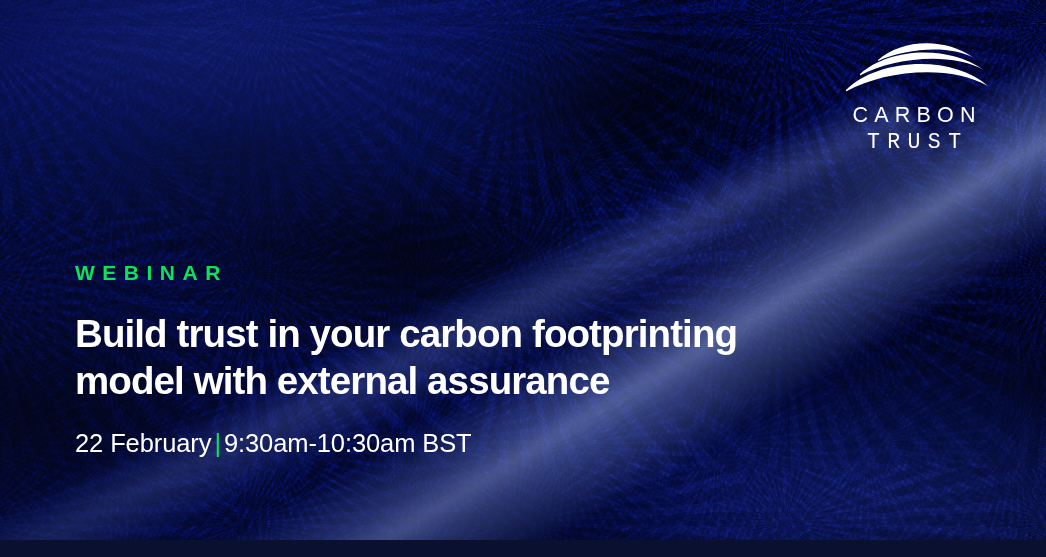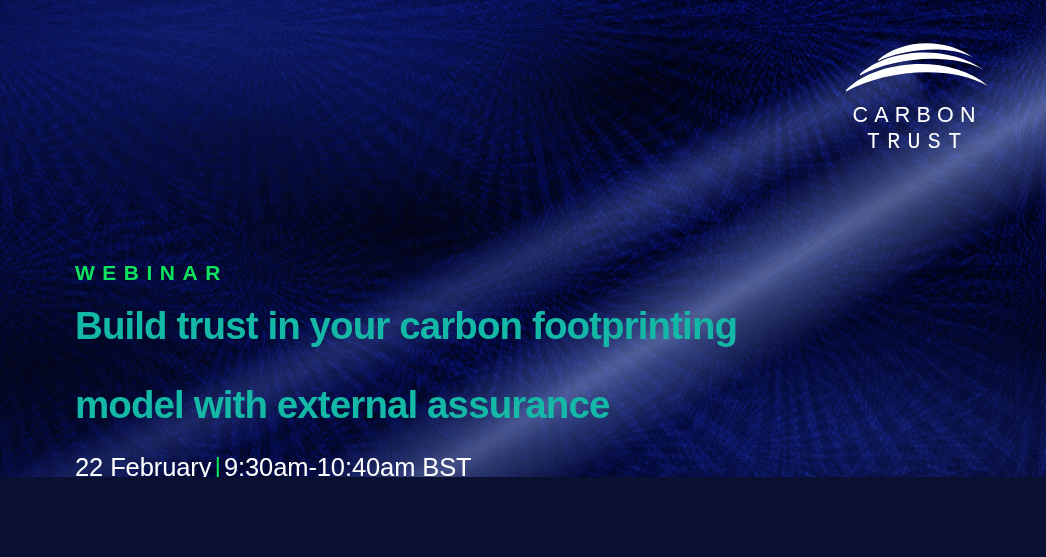--- a/index.html
+++ b/index.html
@@ -1,20 +1,20 @@
 <!DOCTYPE html>
 <html><head>
 <meta charset="utf-8">
 <style>
   * { margin:0; padding:0; box-sizing:border-box; }
   html, body { background:#0a1030; }
 
   .canvas {
     position:relative;
-    width:1046px; height:477px;
+    width:1046px; height:540px;
     overflow:hidden;
     background:#0b1240;
     font-family:"Liberation Sans", sans-serif;
   }
 
   
   .bg { position:absolute; inset:0; background:#0a1136; }
 
   .bg-layer { position:absolute; inset:-6%; }
 
@@ -160,31 +160,31 @@
 
   
   .copy{ position:absolute; left:75px; top:262px; width:820px; }
 
   .eyebrow{
     color:#0ee15e;
     font-size:21px;
     font-weight:700;
     letter-spacing:7.5px;
     line-height:1;
-    margin-bottom:20px;
+    margin-bottom:28px;
   }
   .headline{
-    color:#14b8a6;
+    color:#ffffff;
     font-size:38.5px;
     font-weight:700;
     line-height:1.21;
     letter-spacing:-0.9px;
     max-width:790px;
   }
-  .headline .l2{ display:block;margin-top:32px; }
+  .headline .l2{ display:block; }
   .meta{
     margin-top:24px;
     color:#ffffff;
     font-size:25.5px;
     font-weight:400;
     letter-spacing:-0.1px;
     line-height:1.2;
   }
   .meta .sep{ color:#0ee15e; font-weight:400; padding:0 3px; }
 </style>
@@ -219,17 +219,17 @@
 
   <div class="copy">
     <div class="eyebrow">WEBINAR</div>
 
     <h1 class="headline">
       <span class="l1">Build trust in your carbon footprinting</span>
       <span class="l2">model with external assurance</span>
     </h1>
 
     <div class="meta">
-      <span>22 February</span><span class="sep">|</span><span>9:30am-10:40am BST</span>
+      <span>22 February</span><span class="sep">|</span><span>9:30am-10:30am BST</span>
     </div>
   </div>
 
 </div>
 
 </body></html>

